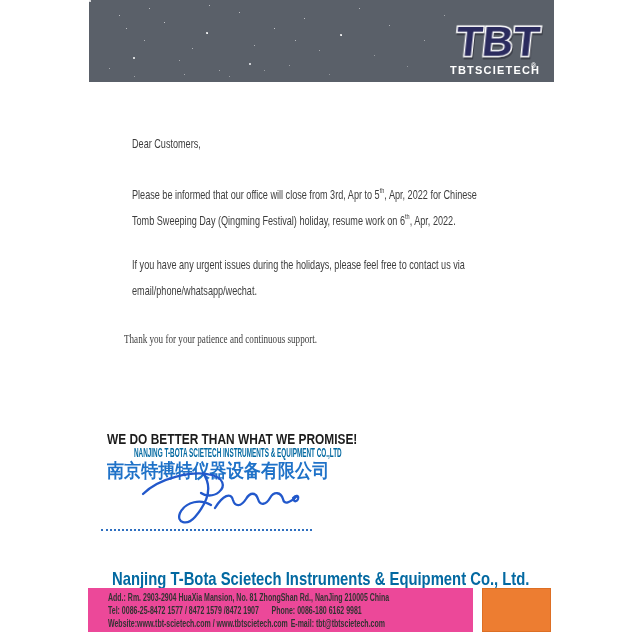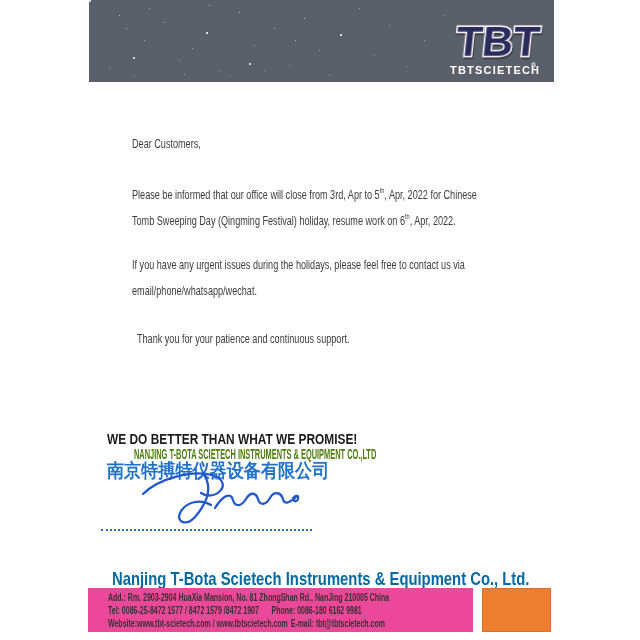--- a/index.html
+++ b/index.html
@@ -52,21 +52,21 @@
   .line { position:absolute; white-space:nowrap; font-size:13px; color:#3d3d3d;padding-left:20px; }
   .cond { display:inline-block; transform-origin:0 50%; white-space:nowrap; }
   .s70 { transform:scaleX(.70); }
   .s78 { transform:scaleX(.78); }
   .s90 { transform:scaleX(.90); }
   .s85 { transform:scaleX(.85); }
   .s53 { transform:scaleX(.53); }
   sup { font-size:8px; vertical-align:6px; }
   
   .slogan { position:absolute; left:107px; top:431px; font-size:14px; font-weight:bold; color:#1c1c1c; white-space:nowrap; }
-  .co-en  { position:absolute; left:108px; top:446px; font-size:14px; font-weight:bold; color:#4d7c0f; white-space:nowrap;padding-left:26px; }
+  .co-en  { position:absolute; left:108px; top:446px; font-size:12px; font-weight:bold; color:#0369a1; white-space:nowrap;padding-left:26px; }
   .co-cn  { position:absolute; left:107px; top:458px; font-size:19px; font-weight:bold; color:#1f72c8; letter-spacing:0; white-space:nowrap; }
   .signer { position:absolute; left:113px; top:501px; font-size:12.5px; font-weight:bold; color:#1c1c1c; white-space:nowrap; }
   .sig-svg { position:absolute; left:133px; top:468px; }
   .dotline { position:absolute; left:101px; top:529px; width:211px; height:0; border-top:2px dotted #2e6fc0; }
   
   .foot-co { position:absolute; left:112px; top:568px; font-size:19px; font-weight:bold; color:#0369a1; white-space:nowrap; }
   .foot-box { position:absolute; left:88px; top:588px; width:385px; height:44px; background:#ec4899; }
   .foot-box .fl { position:absolute; left:20px; white-space:nowrap; font-size:10px; font-weight:bold; color:#333333; }
   .fl1 { top:4px; } .fl2 { top:17px; } .fl3 { top:30px; }
   .tel-gap { display:inline-block; width:18px; }
@@ -101,21 +101,21 @@
     <span class="cond s70"><span>Tomb Sweeping Day (Qingming Festival) holiday, resume work on 6</span><sup>th</sup><span>, Apr, 2022.</span></span>
   </div>
 
   <div class="line" style="left:112px; top:257px;">
     <span class="cond s70">If you have any urgent issues during the holidays, please feel free to contact us via</span>
   </div>
   <div class="line" style="left:112px; top:283px;">
     <span class="cond s70">email/phone/whatsapp/wechat.</span>
   </div>
 
-  <div class="line" style="left:117px; top:331px;">
+  <div class="line" style="left:104px; top:331px;font-family:Liberation Serif, serif;">
     <span class="cond s70">Thank you for your patience and continuous support.</span>
   </div>
 
   <div class="slogan">
     <span class="cond s85">WE DO BETTER THAN WHAT WE PROMISE!</span>
   </div>
   <div class="co-en">
     <span class="cond s53">NANJING T-BOTA SCIETECH INSTRUMENTS &amp; EQUIPMENT CO.,LTD</span>
   </div>
   <div class="co-cn">

